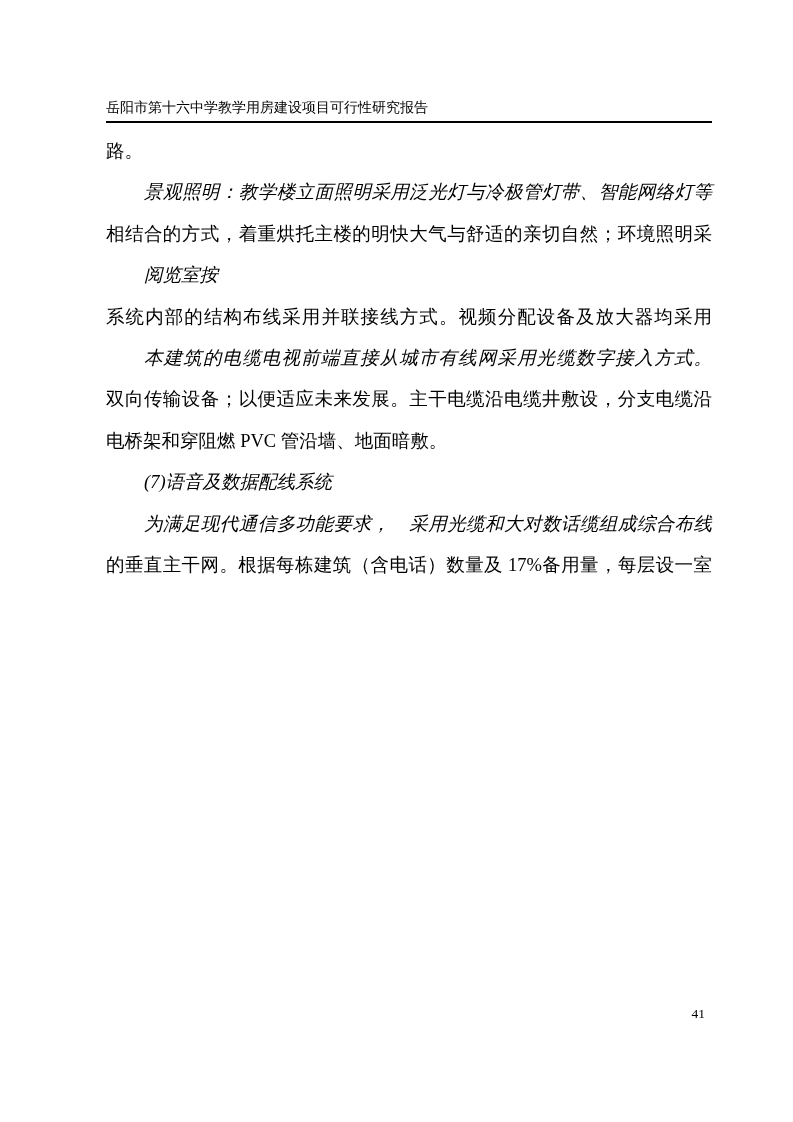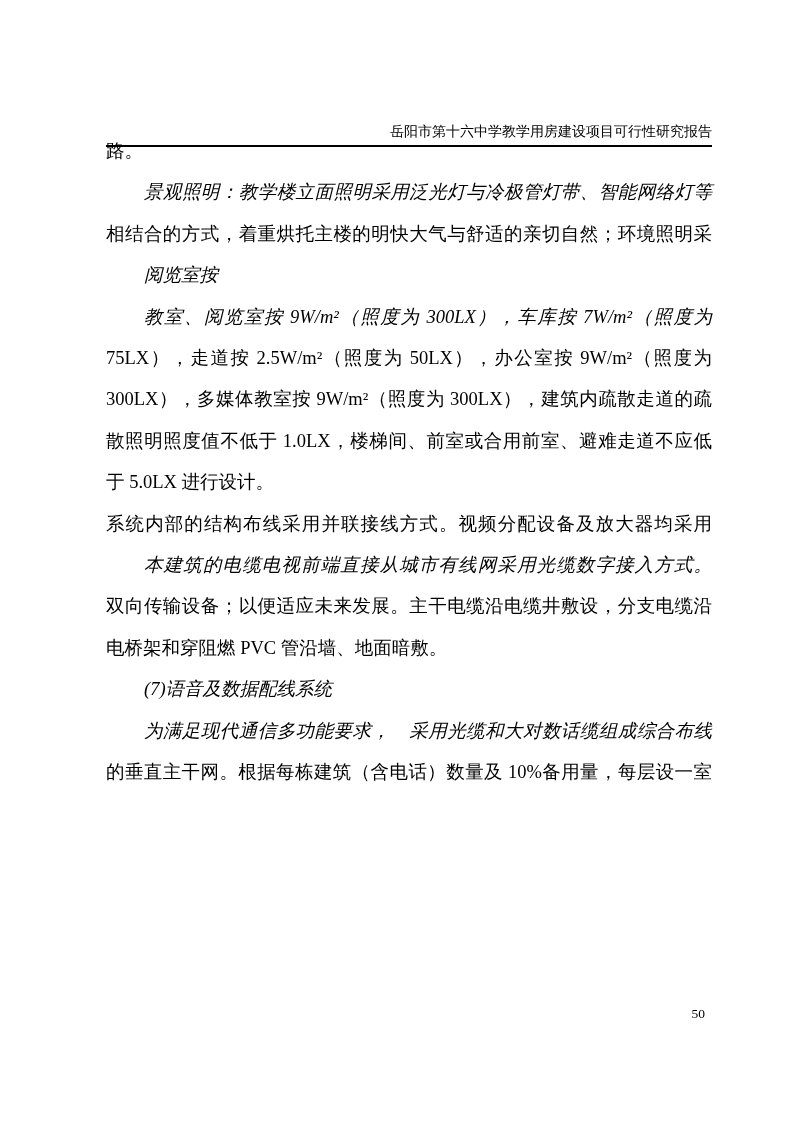--- a/index.html
+++ b/index.html
@@ -15,26 +15,24 @@
     color: #000000;
     font-family: "Liberation Serif", "DejaVu Serif", serif;
     overflow: hidden;
     box-sizing: border-box;
   }
   .header {
     position: absolute;
     left: 106px;
     top: 99px;
     width: 606px;
-    text-align: right;
     font-size: 14px;
     line-height: 18px;
     padding-bottom: 4px;
     border-bottom: 2px solid #000000;
-    margin-top: 24px;
   }
   .body-text {
     position: absolute;
     left: 106px;
     top: 131px;
     width: 606px;
     font-size: 18.5px;
   }
   .paragraph {
     margin: 0;
@@ -73,35 +71,28 @@
         <div class="line last">路。</div>
       </div>
       <div class="paragraph">
         <div class="line indent">景观照明：教学楼立面照明采用泛光灯与冷极管灯带、智能网络灯等</div>
         <div class="line">相结合的方式，着重烘托主楼的明快大气与舒适的亲切自然；环境照明采</div>
       </div>
       <div class="paragraph">
         <div class="line indent last">阅览室按</div>
       </div>
       <div class="paragraph">
-        <div class="line indent">教室、阅览室按 9W/m²（照度为 300LX），车库按 7W/m²（照度为</div>
-        <div class="line">75LX），走道按 2.5W/m²（照度为 50LX），办公室按 9W/m²（照度为</div>
-        <div class="line">300LX），多媒体教室按 9W/m²（照度为 300LX），建筑内疏散走道的疏</div>
-        <div class="line">散照明照度值不低于 1.0LX，楼梯间、前室或合用前室、避难走道不应低</div>
-        <div class="line last">于 5.0LX 进行设计。</div>
-      </div>
-      <div class="paragraph">
         <div class="line">系统内部的结构布线采用并联接线方式。视频分配设备及放大器均采用</div>
         <div class="line indent">本建筑的电缆电视前端直接从城市有线网采用光缆数字接入方式。</div>
         <div class="line">双向传输设备；以便适应未来发展。主干电缆沿电缆井敷设，分支电缆沿</div>
         <div class="line last">电桥架和穿阻燃 PVC 管沿墙、地面暗敷。</div>
       </div>
       <div class="paragraph">
         <div class="line indent last">(7)语音及数据配线系统</div>
       </div>
       <div class="paragraph">
         <div class="line indent">为满足现代通信多功能要求，　采用光缆和大对数话缆组成综合布线</div>
-        <div class="line">的垂直主干网。根据每栋建筑（含电话）数量及 10%备用量，每层设一室</div>
+        <div class="line">的垂直主干网。根据每栋建筑（含电话）数量及 17%备用量，每层设一室</div>
       </div>
     </div>
 
-  <div class="page-number">50</div>
+  <div class="page-number">41</div>
 </div>
 
 </body></html>

